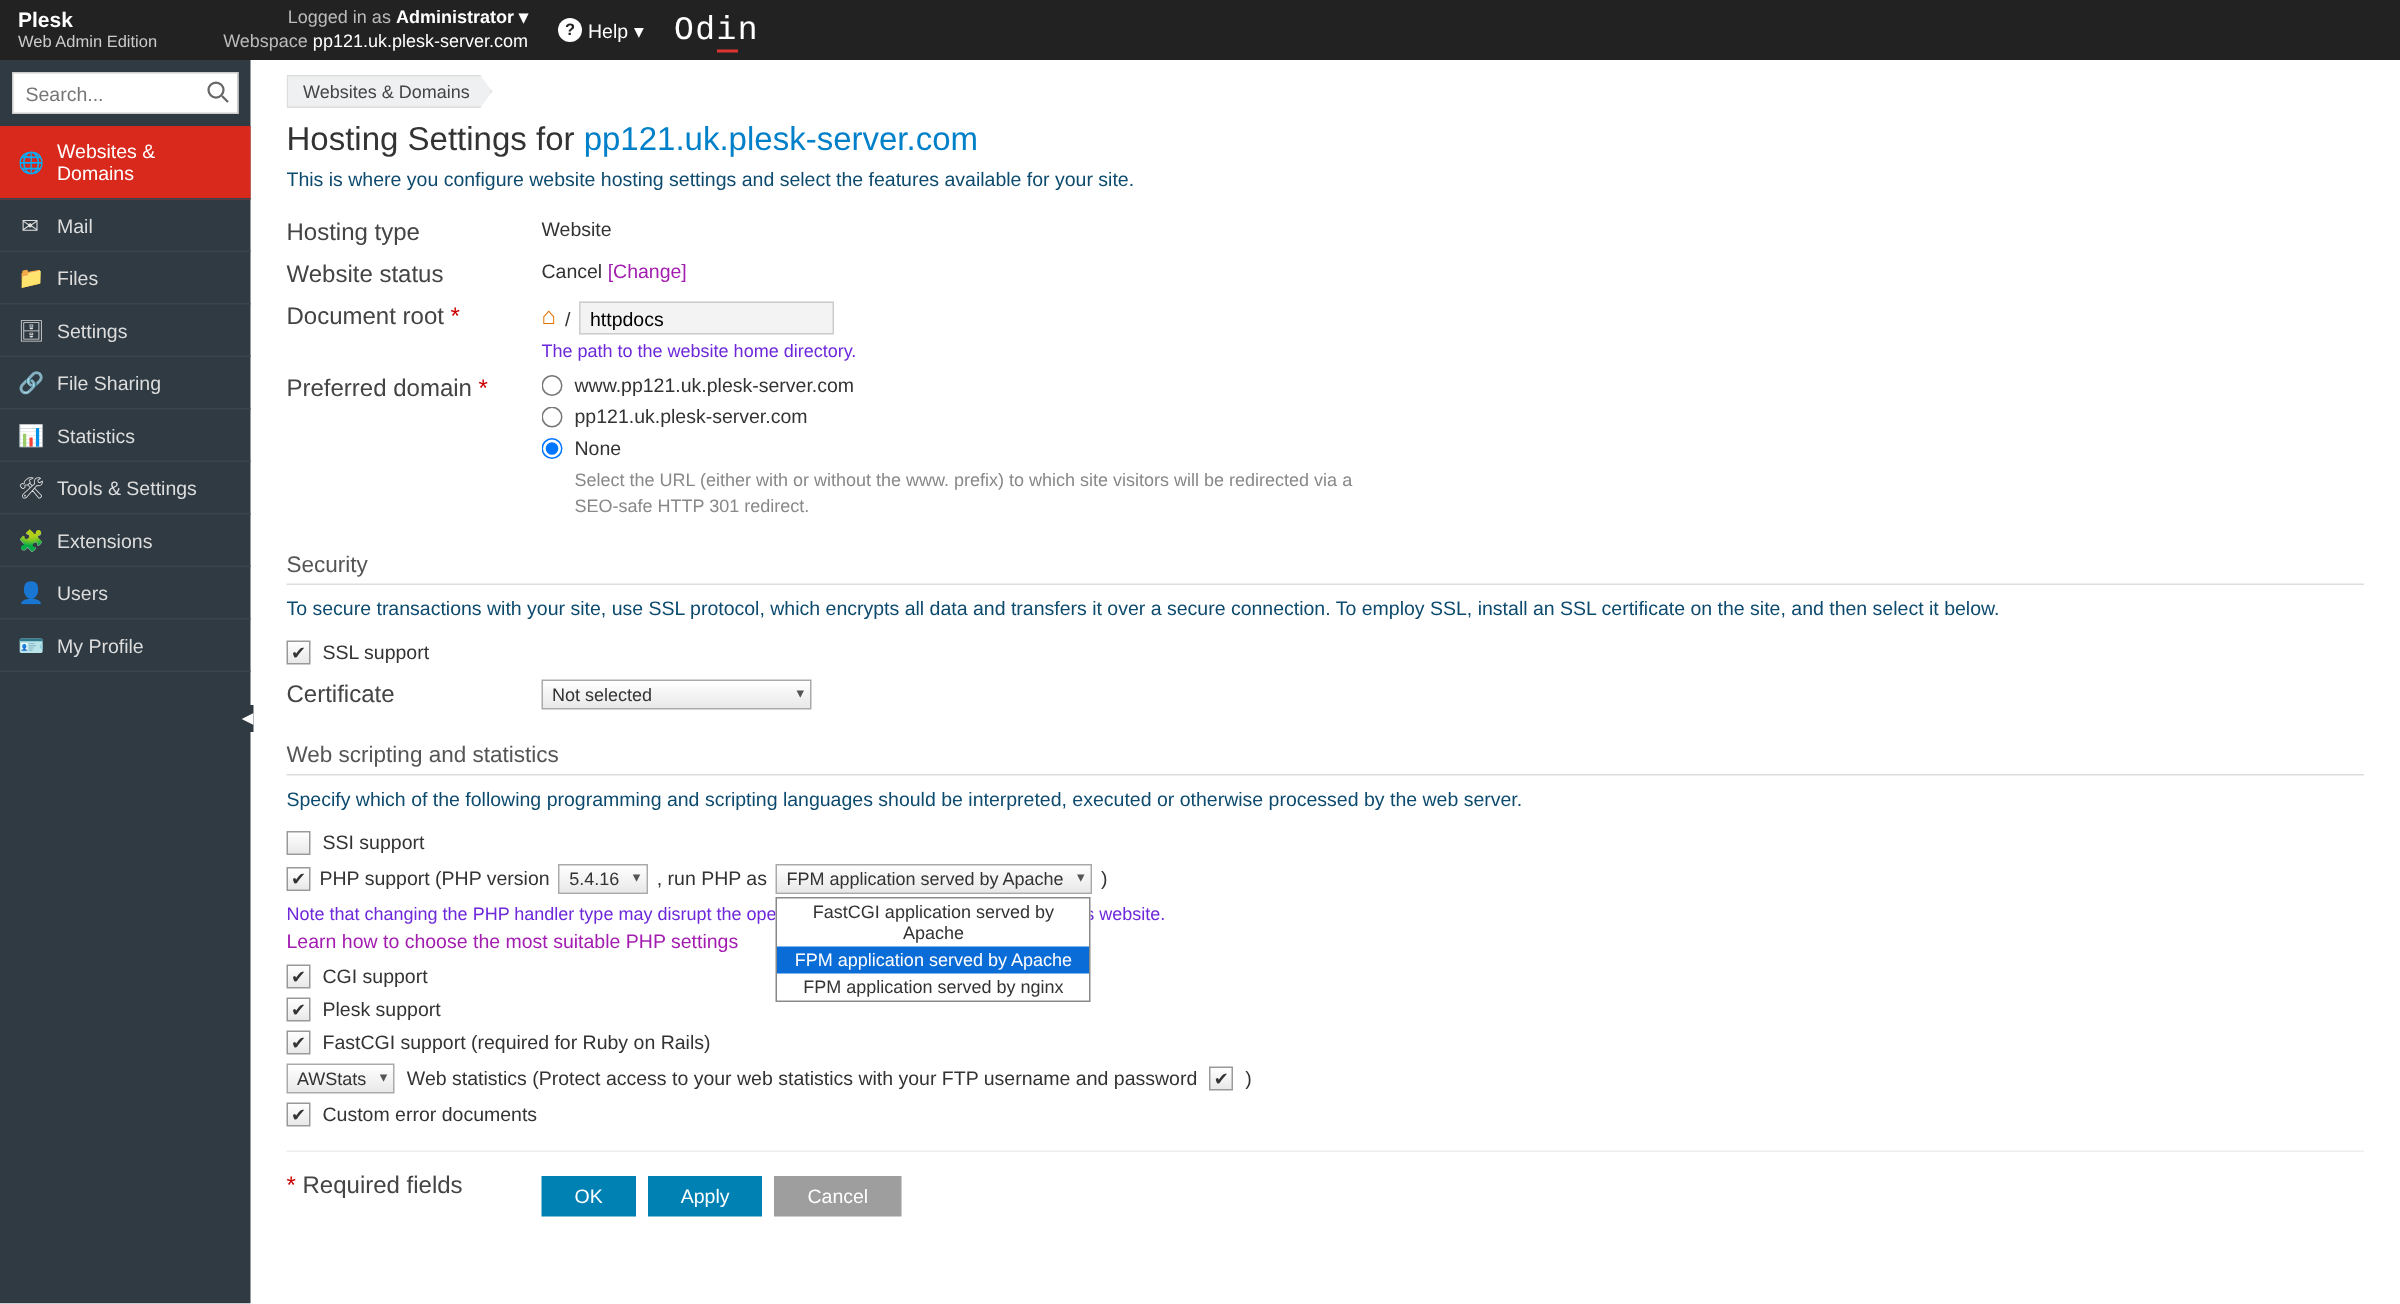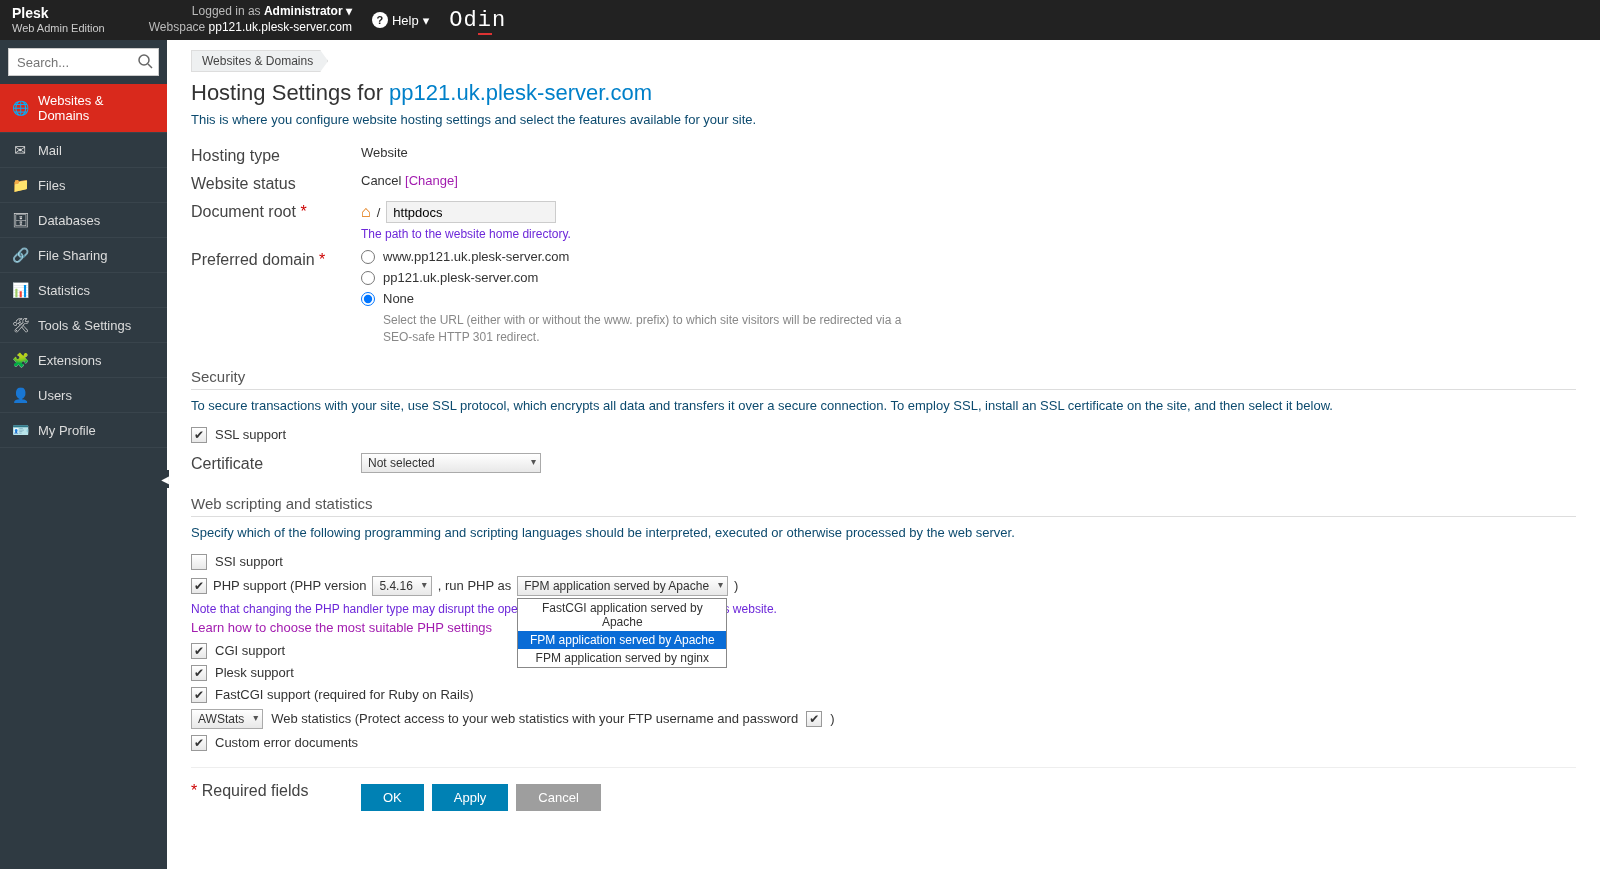--- a/index.html
+++ b/index.html
@@ -110,21 +110,21 @@
         <li>
           <span class="icon">✉</span>
           <span>Mail</span>
         </li>
         <li>
           <span class="icon">📁</span>
           <span>Files</span>
         </li>
         <li>
           <span class="icon">🗄</span>
-          <span>Databases</span>
+          <span>Settings</span>
         </li>
         <li>
           <span class="icon">🔗</span>
           <span>File Sharing</span>
         </li>
         <li>
           <span class="icon">📊</span>
           <span>Statistics</span>
         </li>
         <li>

